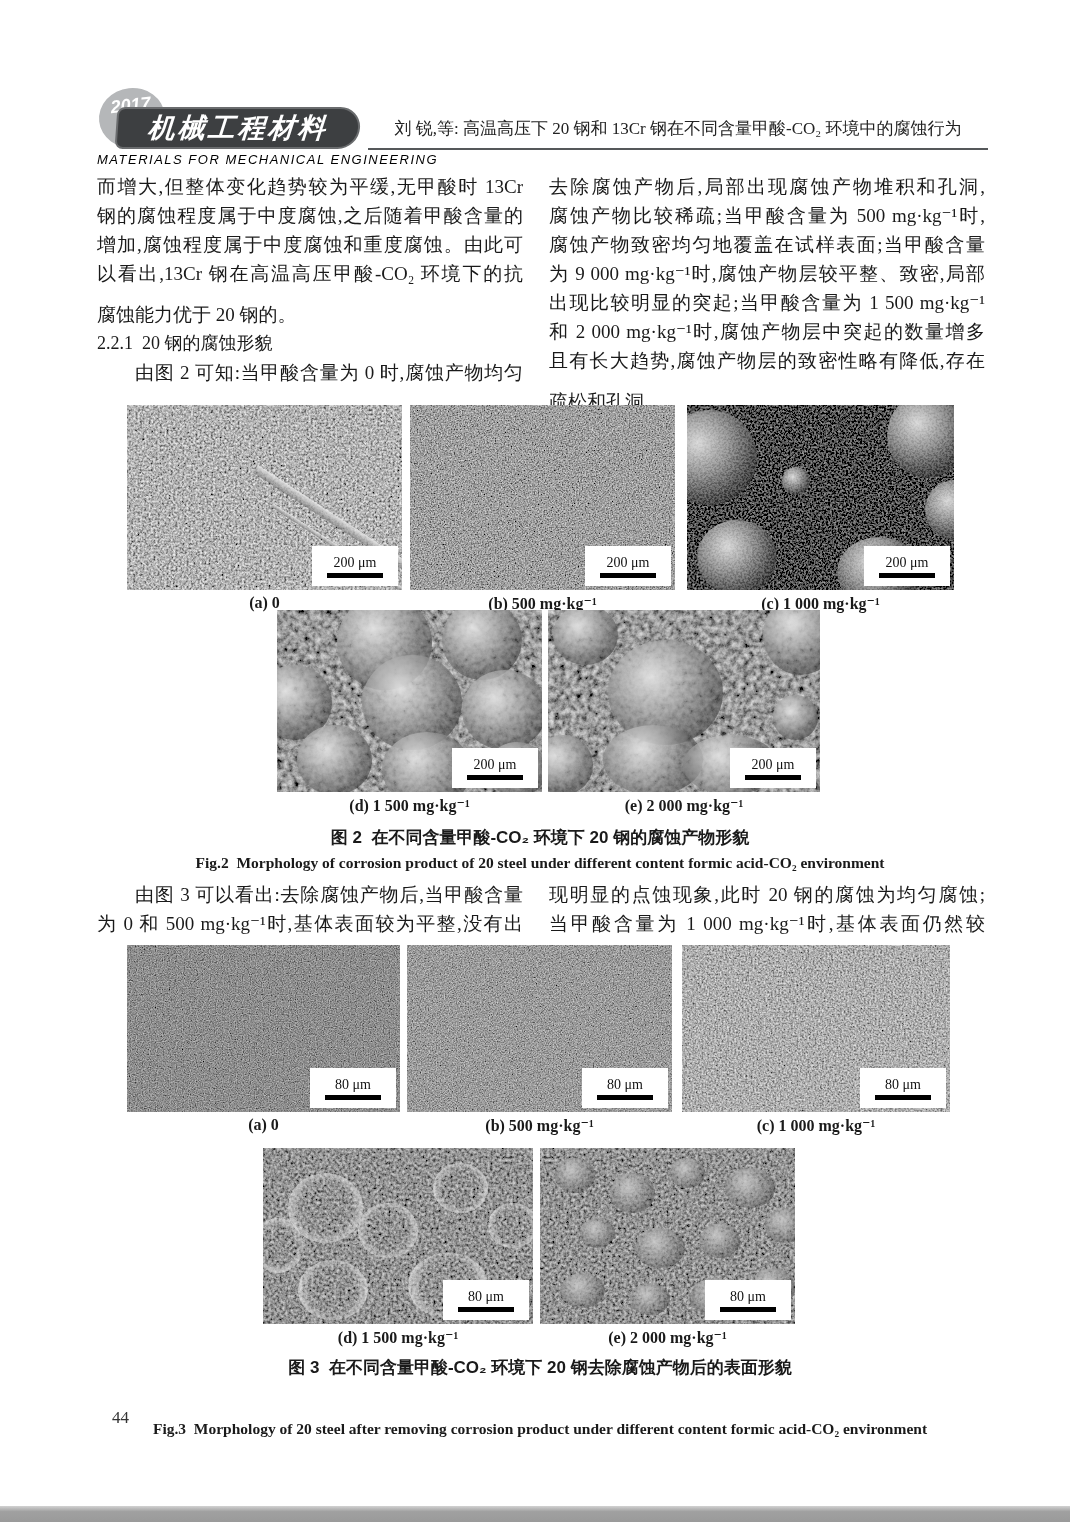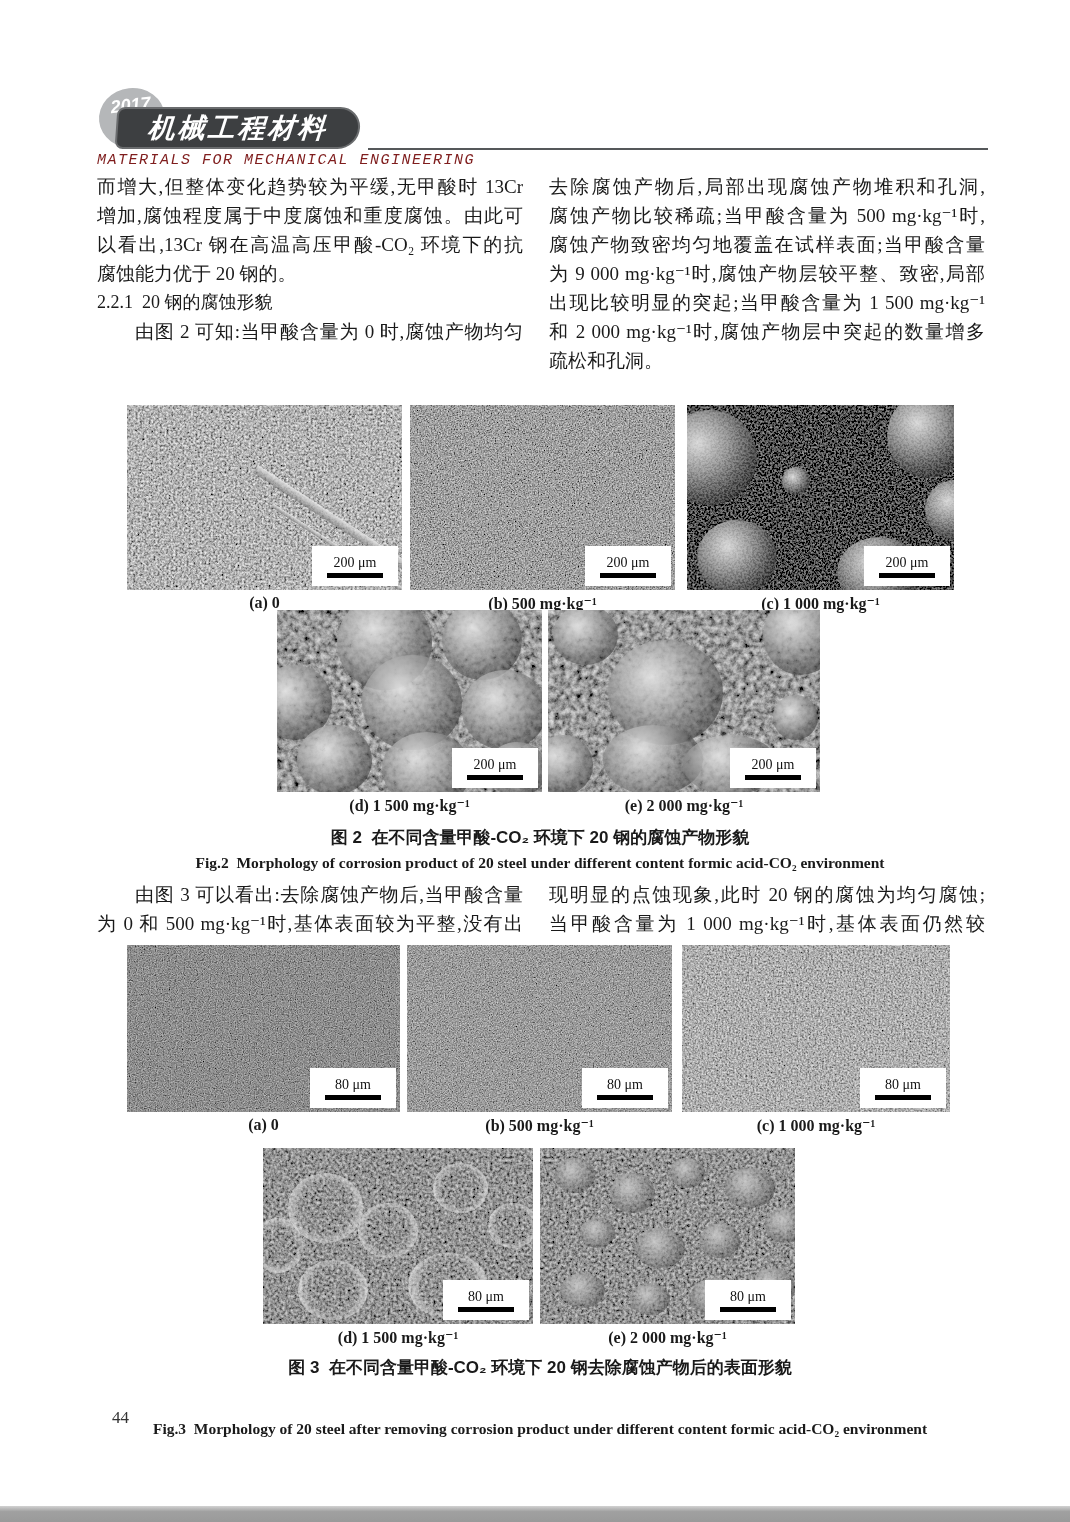--- a/index.html
+++ b/index.html
@@ -21,34 +21,34 @@
   }
   .logo-pill{
     left:116px;top:107px;width:244px;height:42px;background:#3d3f41;
     border-radius:10px 26px 26px 10px;transform:skewX(-4deg);
     display:flex;align-items:center;justify-content:center;
     color:#ffffff;font-family:"Liberation Sans","DejaVu Sans",sans-serif;
     font-weight:bold;font-style:italic;font-size:27px;letter-spacing:3px;
     border:2px solid #6a6c6e;box-sizing:border-box;
   }
   .logo-en{
-    left:97px;top:152px;color:#7f1d1d;font-style:italic;
-    font-family:Liberation Mono, monospace;
-    font-size:15px;letter-spacing:1.5px;white-space:nowrap;
+    left:97px;top:152px;color:#000000;font-style:italic;
+    font-family:Liberation Sans, sans-serif;
+    font-size:13px;letter-spacing:1.5px;white-space:nowrap;
   }
   .running-title{
     left:368px;top:117px;width:620px;text-align:center;
     font-size:17px;color:#222;white-space:nowrap;
   }
   .header-rule{left:368px;top:148px;width:620px;height:1.5px;background:#55585a;}
 
   
   .col{font-size:19px;line-height:29px;}
   .line{height:29px;text-align:justify;text-align-last:justify;white-space:nowrap;}
-  .line.short{text-align-last:left;}
+  .line.short{text-align-last:left;margin-top:12px;}
   .line.indent{text-indent:2em;}
   .h2{height:29px;font-weight:bold;font-family:"Liberation Sans","DejaVu Sans",sans-serif;font-size:18.5px;text-align:left;text-align-last:left;}
   .h3{height:29px;font-size:18px;text-align:left;text-align-last:left;}
 
   
   .fig-cell{display:flex;flex-direction:column;}
   .sem{position:relative;width:100%;overflow:hidden;background:#5d5d5d;}
   .sem svg{position:absolute;left:0;top:0;width:100%;height:100%;}
   .plabel{margin-top:4px;text-align:center;font-weight:bold;font-size:16px;white-space:nowrap;}
   .scalebox{
@@ -165,37 +165,40 @@
 
 <div class="abs" style="left:0;top:0;width:1070px;height:1522px;">
 
   <div class="abs logo-badge">
     <span>2017</span>
   </div>
   <div class="abs logo-pill">
     <span>机械工程材料</span>
   </div>
   <div class="abs logo-en">MATERIALS  FOR  MECHANICAL  ENGINEERING</div>
+  <div class="abs running-title">刘 锐,等: 高温高压下 20 钢和 13Cr 钢在不同含量甲酸-CO₂ 环境中的腐蚀行为</div>
   <div class="abs header-rule"></div>
 
   <div class="abs col" style="left:97px;top:172px;width:426px;">
     <div class="line">而增大,但整体变化趋势较为平缓,无甲酸时 13Cr</div>
+    <div class="line">钢的腐蚀程度属于中度腐蚀,之后随着甲酸含量的</div>
     <div class="line">增加,腐蚀程度属于中度腐蚀和重度腐蚀。由此可</div>
     <div class="line">以看出,13Cr 钢在高温高压甲酸-CO₂ 环境下的抗</div>
     <div class="line short">腐蚀能力优于 20 钢的。</div>
     <div class="h3">2.2.1&nbsp;&nbsp;20 钢的腐蚀形貌</div>
     <div class="line indent">由图 2 可知:当甲酸含量为 0 时,腐蚀产物均匀</div>
   </div>
   <div class="abs col" style="left:549px;top:172px;width:436px;">
     <div class="line">去除腐蚀产物后,局部出现腐蚀产物堆积和孔洞,</div>
     <div class="line">腐蚀产物比较稀疏;当甲酸含量为 500 mg·kg⁻¹时,</div>
     <div class="line">腐蚀产物致密均匀地覆盖在试样表面;当甲酸含量</div>
     <div class="line">为 9 000 mg·kg⁻¹时,腐蚀产物层较平整、致密,局部</div>
     <div class="line">出现比较明显的突起;当甲酸含量为 1 500 mg·kg⁻¹</div>
     <div class="line">和 2 000 mg·kg⁻¹时,腐蚀产物层中突起的数量增多</div>
+    <div class="line">且有长大趋势,腐蚀产物层的致密性略有降低,存在</div>
     <div class="line short">疏松和孔洞。</div>
   </div>
 
   <div class="abs fig-cell" style="left:127px;top:405px;width:275px;">
     <div class="sem" style="height:185px;">
       <svg preserveAspectRatio="none">
           <rect width="100%" height="100%" filter="url(#f2a)"></rect>
         </svg>
       <i class="scratch" style="left:110px;top:122px;width:230px;height:9px;"></i>
       <i class="scratch" style="left:130px;top:150px;width:190px;height:4px;"></i>

